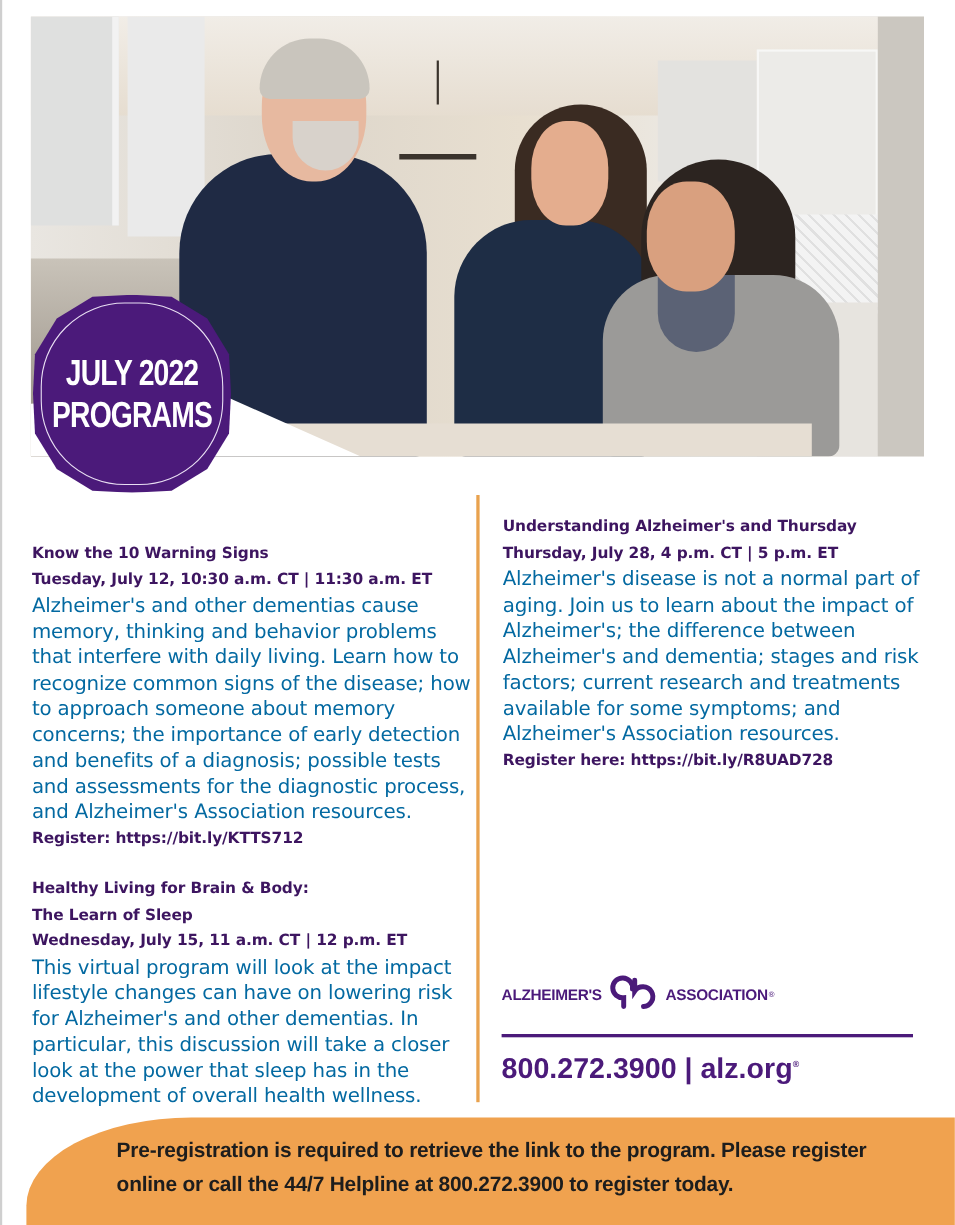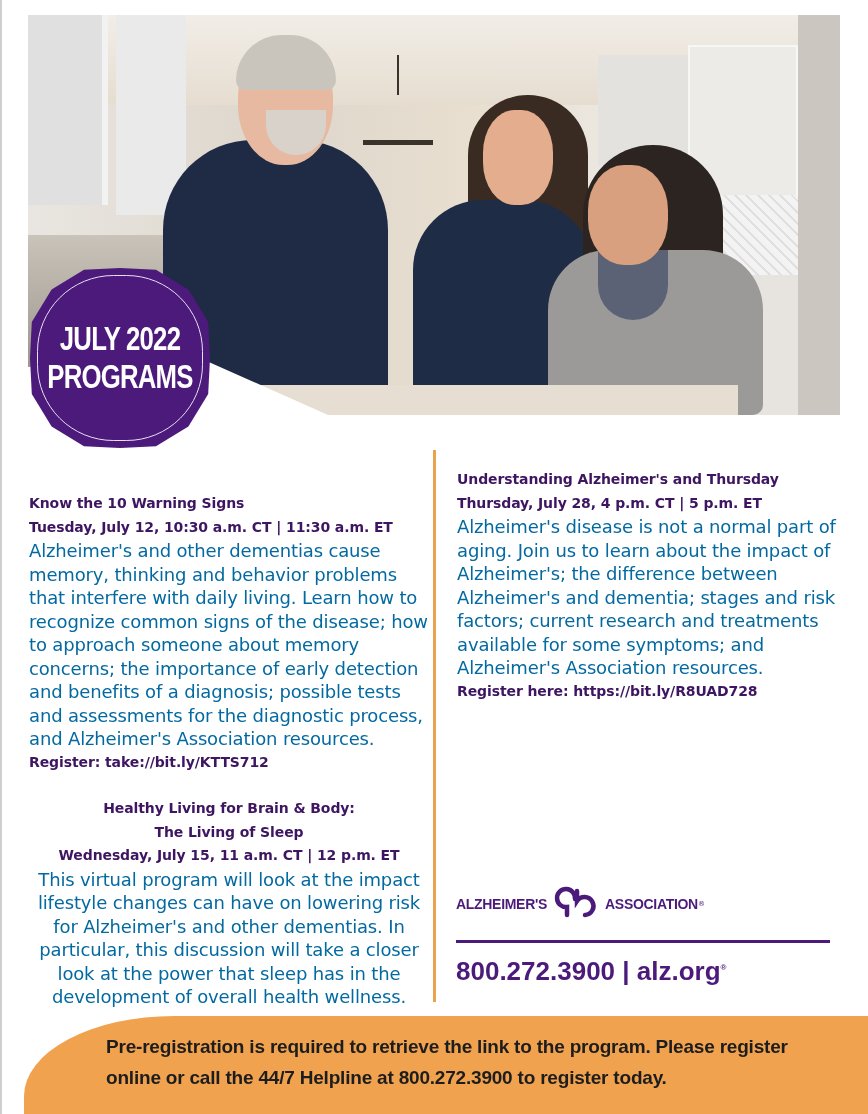--- a/index.html
+++ b/index.html
@@ -59,21 +59,21 @@
   
   .col { position:absolute; font-family:"DejaVu Sans", sans-serif; }
   .col-left { left:29px; top:492px; width:400px; }
   .col-right { left:457px; top:468px; width:380px; }
   .divider-v { position:absolute; left:433px; top:450px; width:3px; height:552px; background:#e9a24e; }
 
   .prog-title, .prog-date, .prog-reg {
     color:#3d1560; font-weight:700; font-size:14px; line-height:23.5px; letter-spacing:-0.1px; white-space:nowrap;
   }
   .prog-desc { color:#0369a1; font-size:18px; line-height:23.5px; letter-spacing:-0.15px; }
-  .program + .program { margin-top:23px;text-align:center; }
+  .program + .program { margin-top:23px; }
 
   
   .logo { position:absolute; left:456px; top:884px; width:380px; height:40px; display:flex; align-items:center; }
   .logo-word { color:#4b1a7a; font-family:"Liberation Sans", sans-serif; font-weight:700; font-size:14px; letter-spacing:-0.3px; white-space:nowrap; }
   .logo-mark { width:46px; height:38px; margin:0 6px; }
   .logo-reg { color:#4b1a7a; font-size:7px; vertical-align:super; }
   .logo-rule { position:absolute; left:456px; top:940px; width:374px; height:3px; background:#4b1a7a; }
   .contact { position:absolute; left:456px; top:956px; width:374px; text-align:left; color:#4b1a7a; font-family:"Liberation Sans", sans-serif; font-weight:700; font-size:26px; white-space:nowrap; }
   .contact sup { font-size:8px; }
 
@@ -125,25 +125,25 @@
     <span>JULY 2022</span>
     <span>PROGRAMS</span>
   </div>
 </div>
 
 <div class="col col-left">
   <div class="program">
     <div class="prog-title">Know the 10 Warning Signs</div>
     <div class="prog-date">Tuesday, July 12, 10:30 a.m. CT  | 11:30 a.m. ET</div>
     <div class="prog-desc">Alzheimer's and other dementias cause memory, thinking and behavior problems that interfere with daily living.  Learn how to recognize common signs of the disease; how to approach someone about memory concerns; the importance of early detection and benefits of a diagnosis; possible tests and assessments for the diagnostic process, and Alzheimer's Association resources.</div>
-    <div class="prog-reg">Register: take://bit.ly/KTTS712</div>
+    <div class="prog-reg">Register: https://bit.ly/KTTS712</div>
   </div>
   <div class="program">
     <div class="prog-title">Healthy Living for Brain &amp; Body:</div>
-    <div class="prog-title">The Living of Sleep</div>
+    <div class="prog-title">The Learn of Sleep</div>
     <div class="prog-date">Wednesday, July 15, 11 a.m. CT  | 12 p.m. ET</div>
     <div class="prog-desc">This virtual program will look at the impact lifestyle changes can have on lowering risk for Alzheimer's and other dementias. In particular, this discussion will take a closer look at the power that sleep has in the development of overall health wellness.</div>
   </div>
 </div>
 
 <div class="divider-v"></div>
 
 <div class="col col-right">
   <div class="program">
     <div class="prog-title">Understanding Alzheimer's and Thursday</div>

